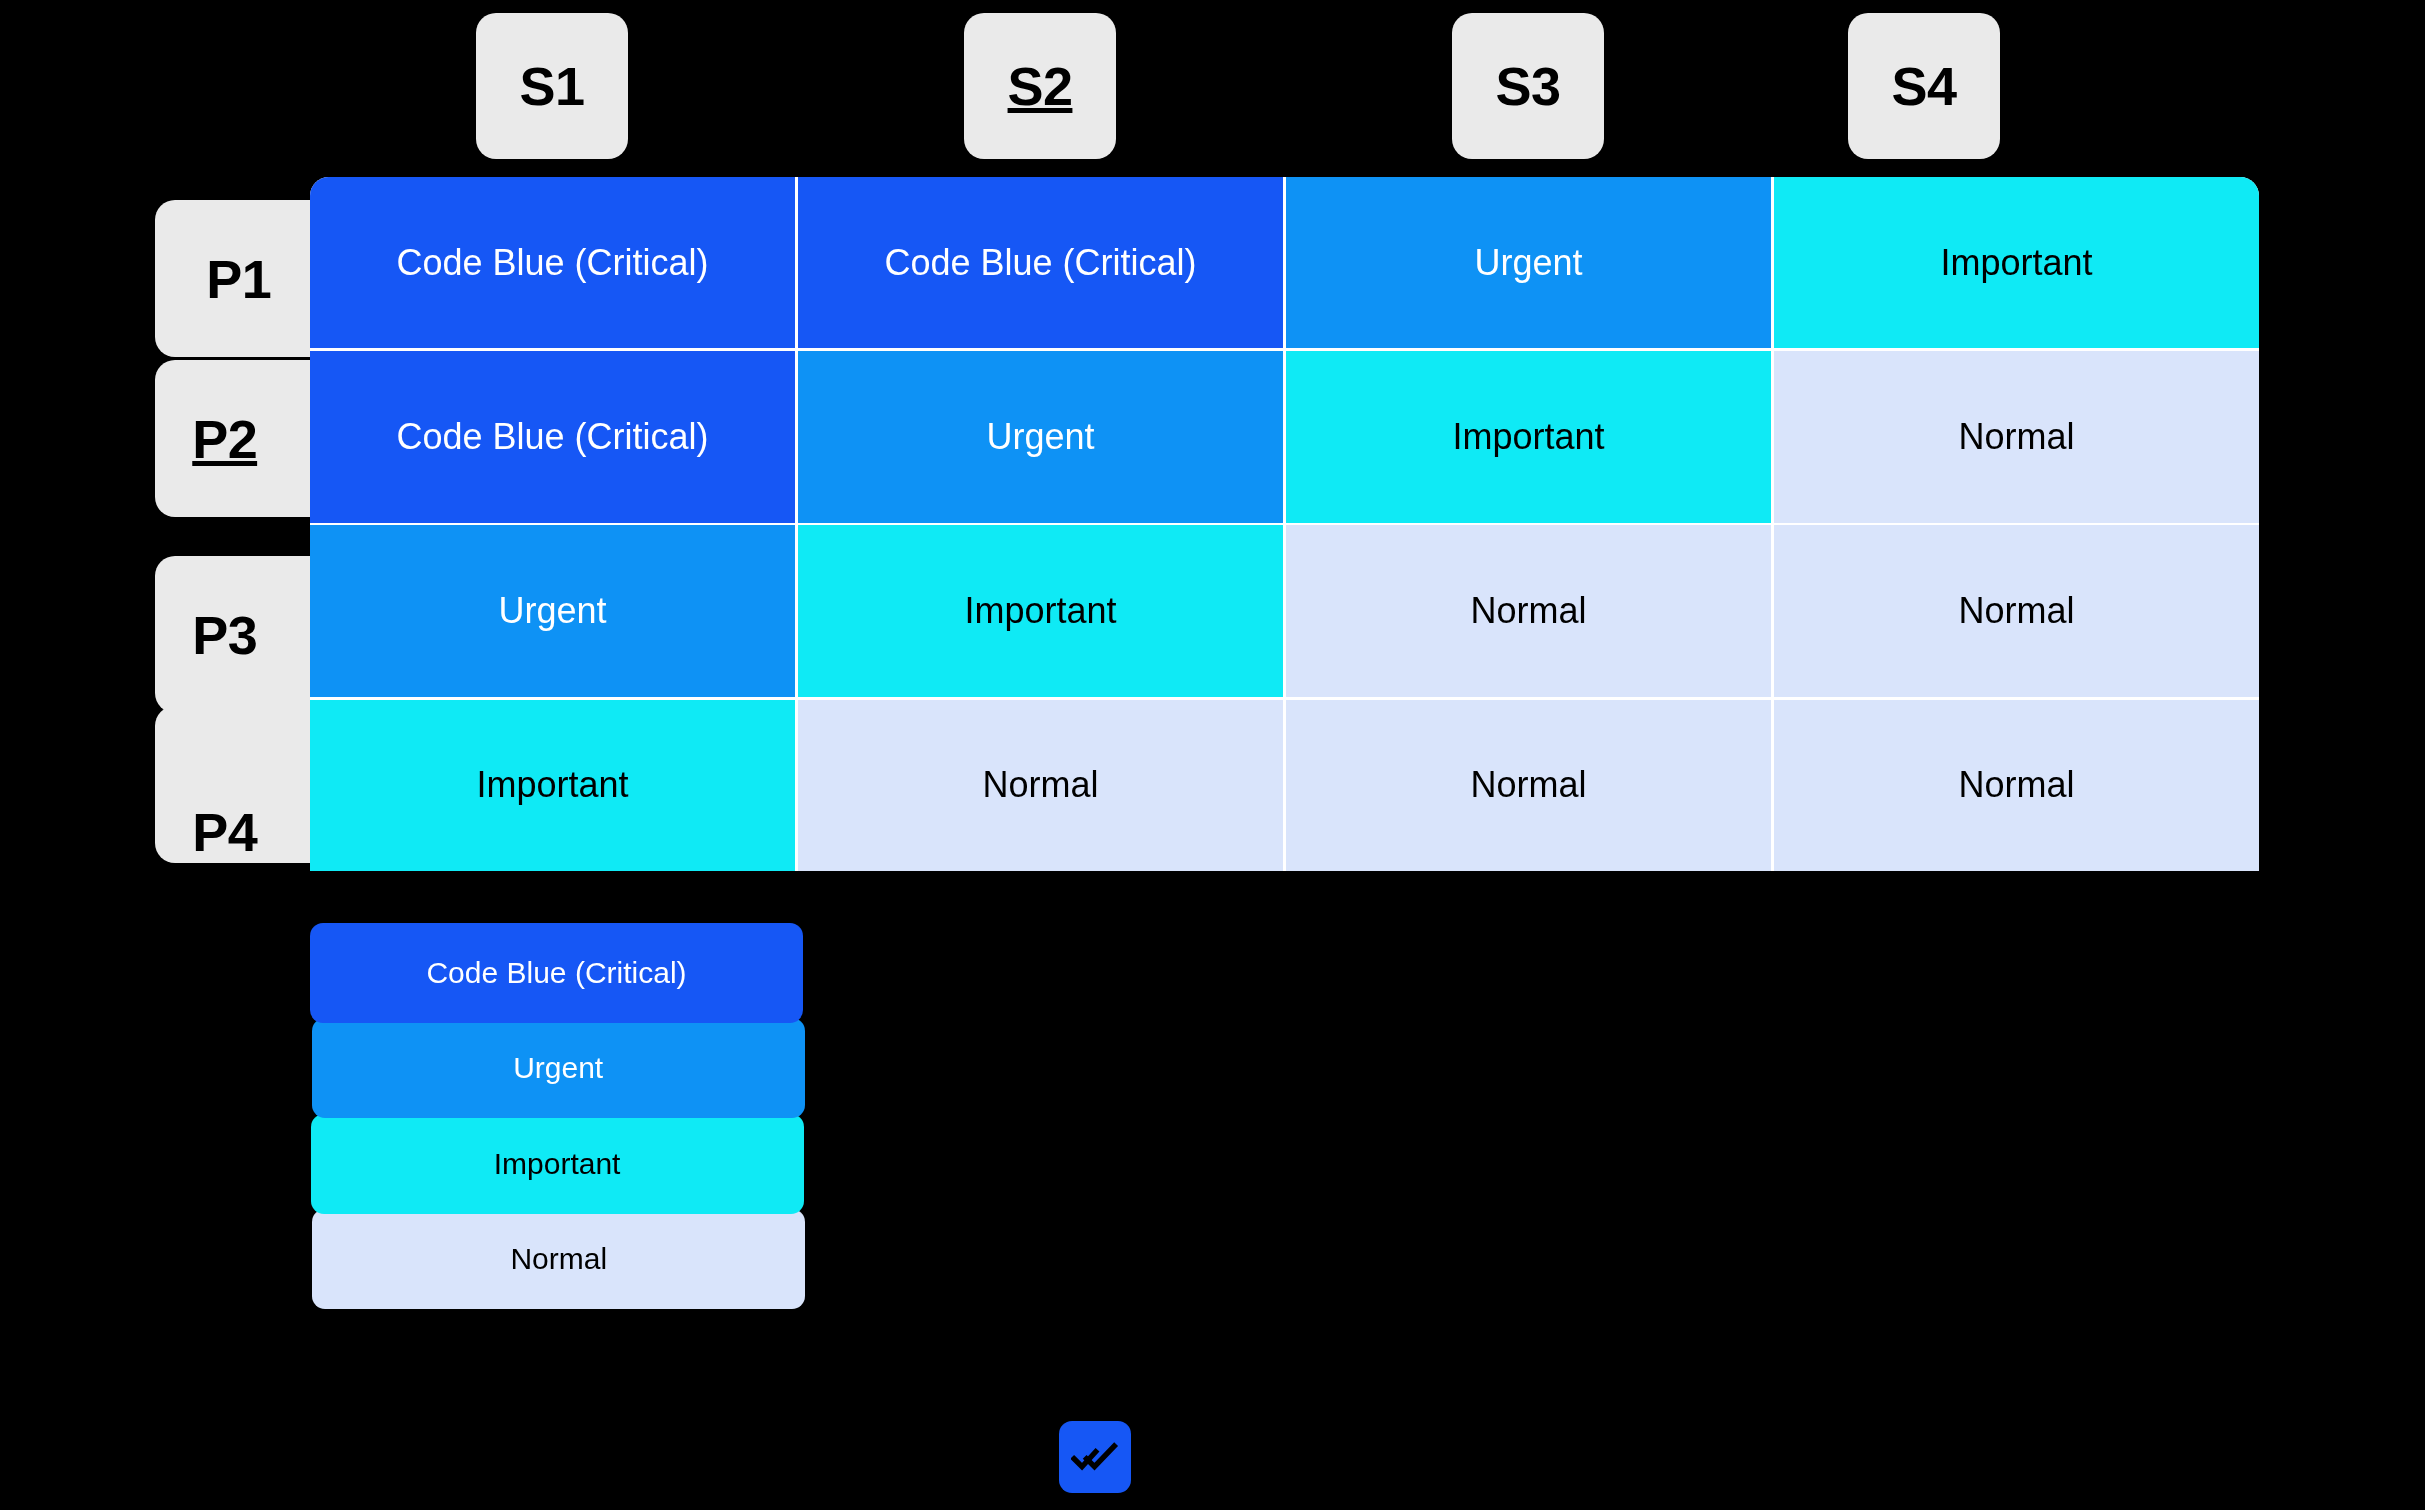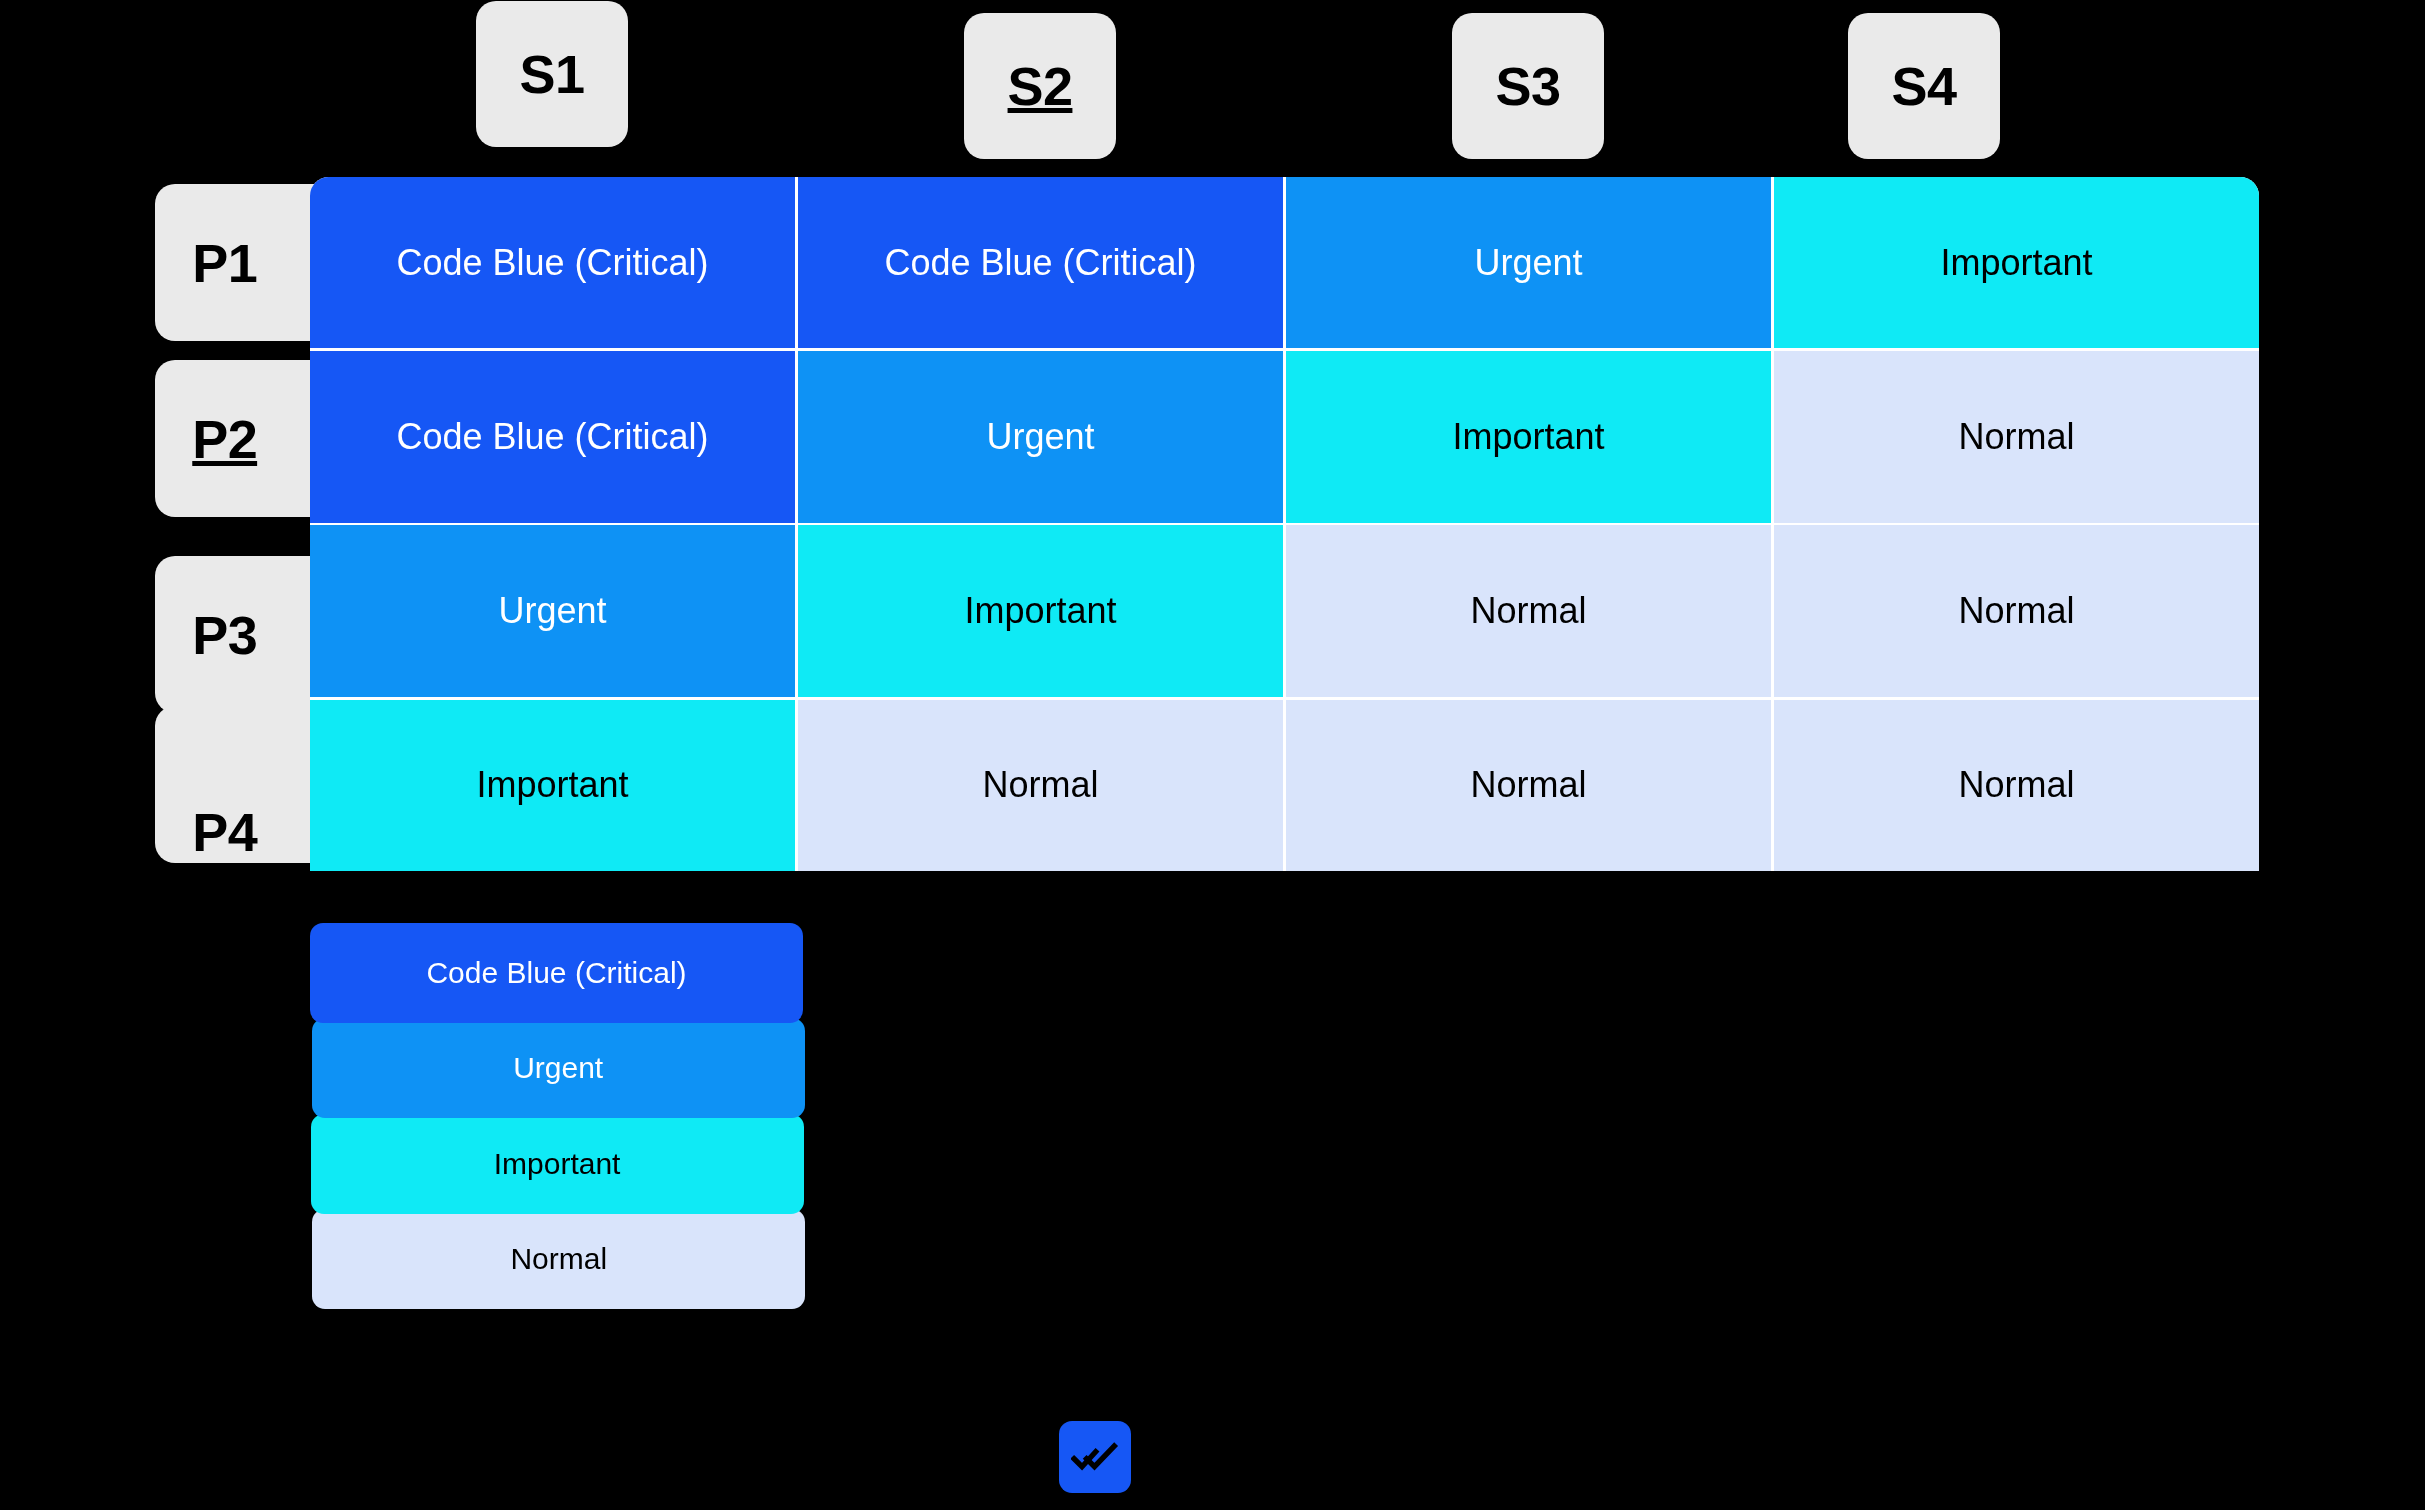--- a/index.html
+++ b/index.html
@@ -90,36 +90,36 @@
     display: flex; align-items: center; justify-content: center;
   }
   #logo svg { display: block; }
 </style>
 </head>
 <body>
 
 <div id="stage">
 
   <div id="col-heads">
-      <div class="col-head" style="left: 476px; top: 1px;">
+      <div class="col-head" style="left: 476px; top: 13px;">
         <span>S1</span>
       </div>
       <div class="col-head" style="left: 964px; top: 13px; text-decoration: underline;">
         <span>S2</span>
       </div>
       <div class="col-head" style="left: 1452px; top: 13px;">
         <span>S3</span>
       </div>
       <div class="col-head" style="left: 1848px; top: 13px;">
         <span>S4</span>
       </div>
     </div>
 
   <div id="row-heads">
-      <div class="row-head" style="top: 184px;">
+      <div class="row-head" style="top: 200px; padding-left: 14px;">
         <span>P1</span>
       </div>
       <div class="row-head" style="top: 360px; text-decoration: underline;">
         <span>P2</span>
       </div>
       <div class="row-head" style="top: 556px;">
         <span>P3</span>
       </div>
       <div class="row-head" style="top: 706px; align-items: flex-end;">
         <span>P4</span>

